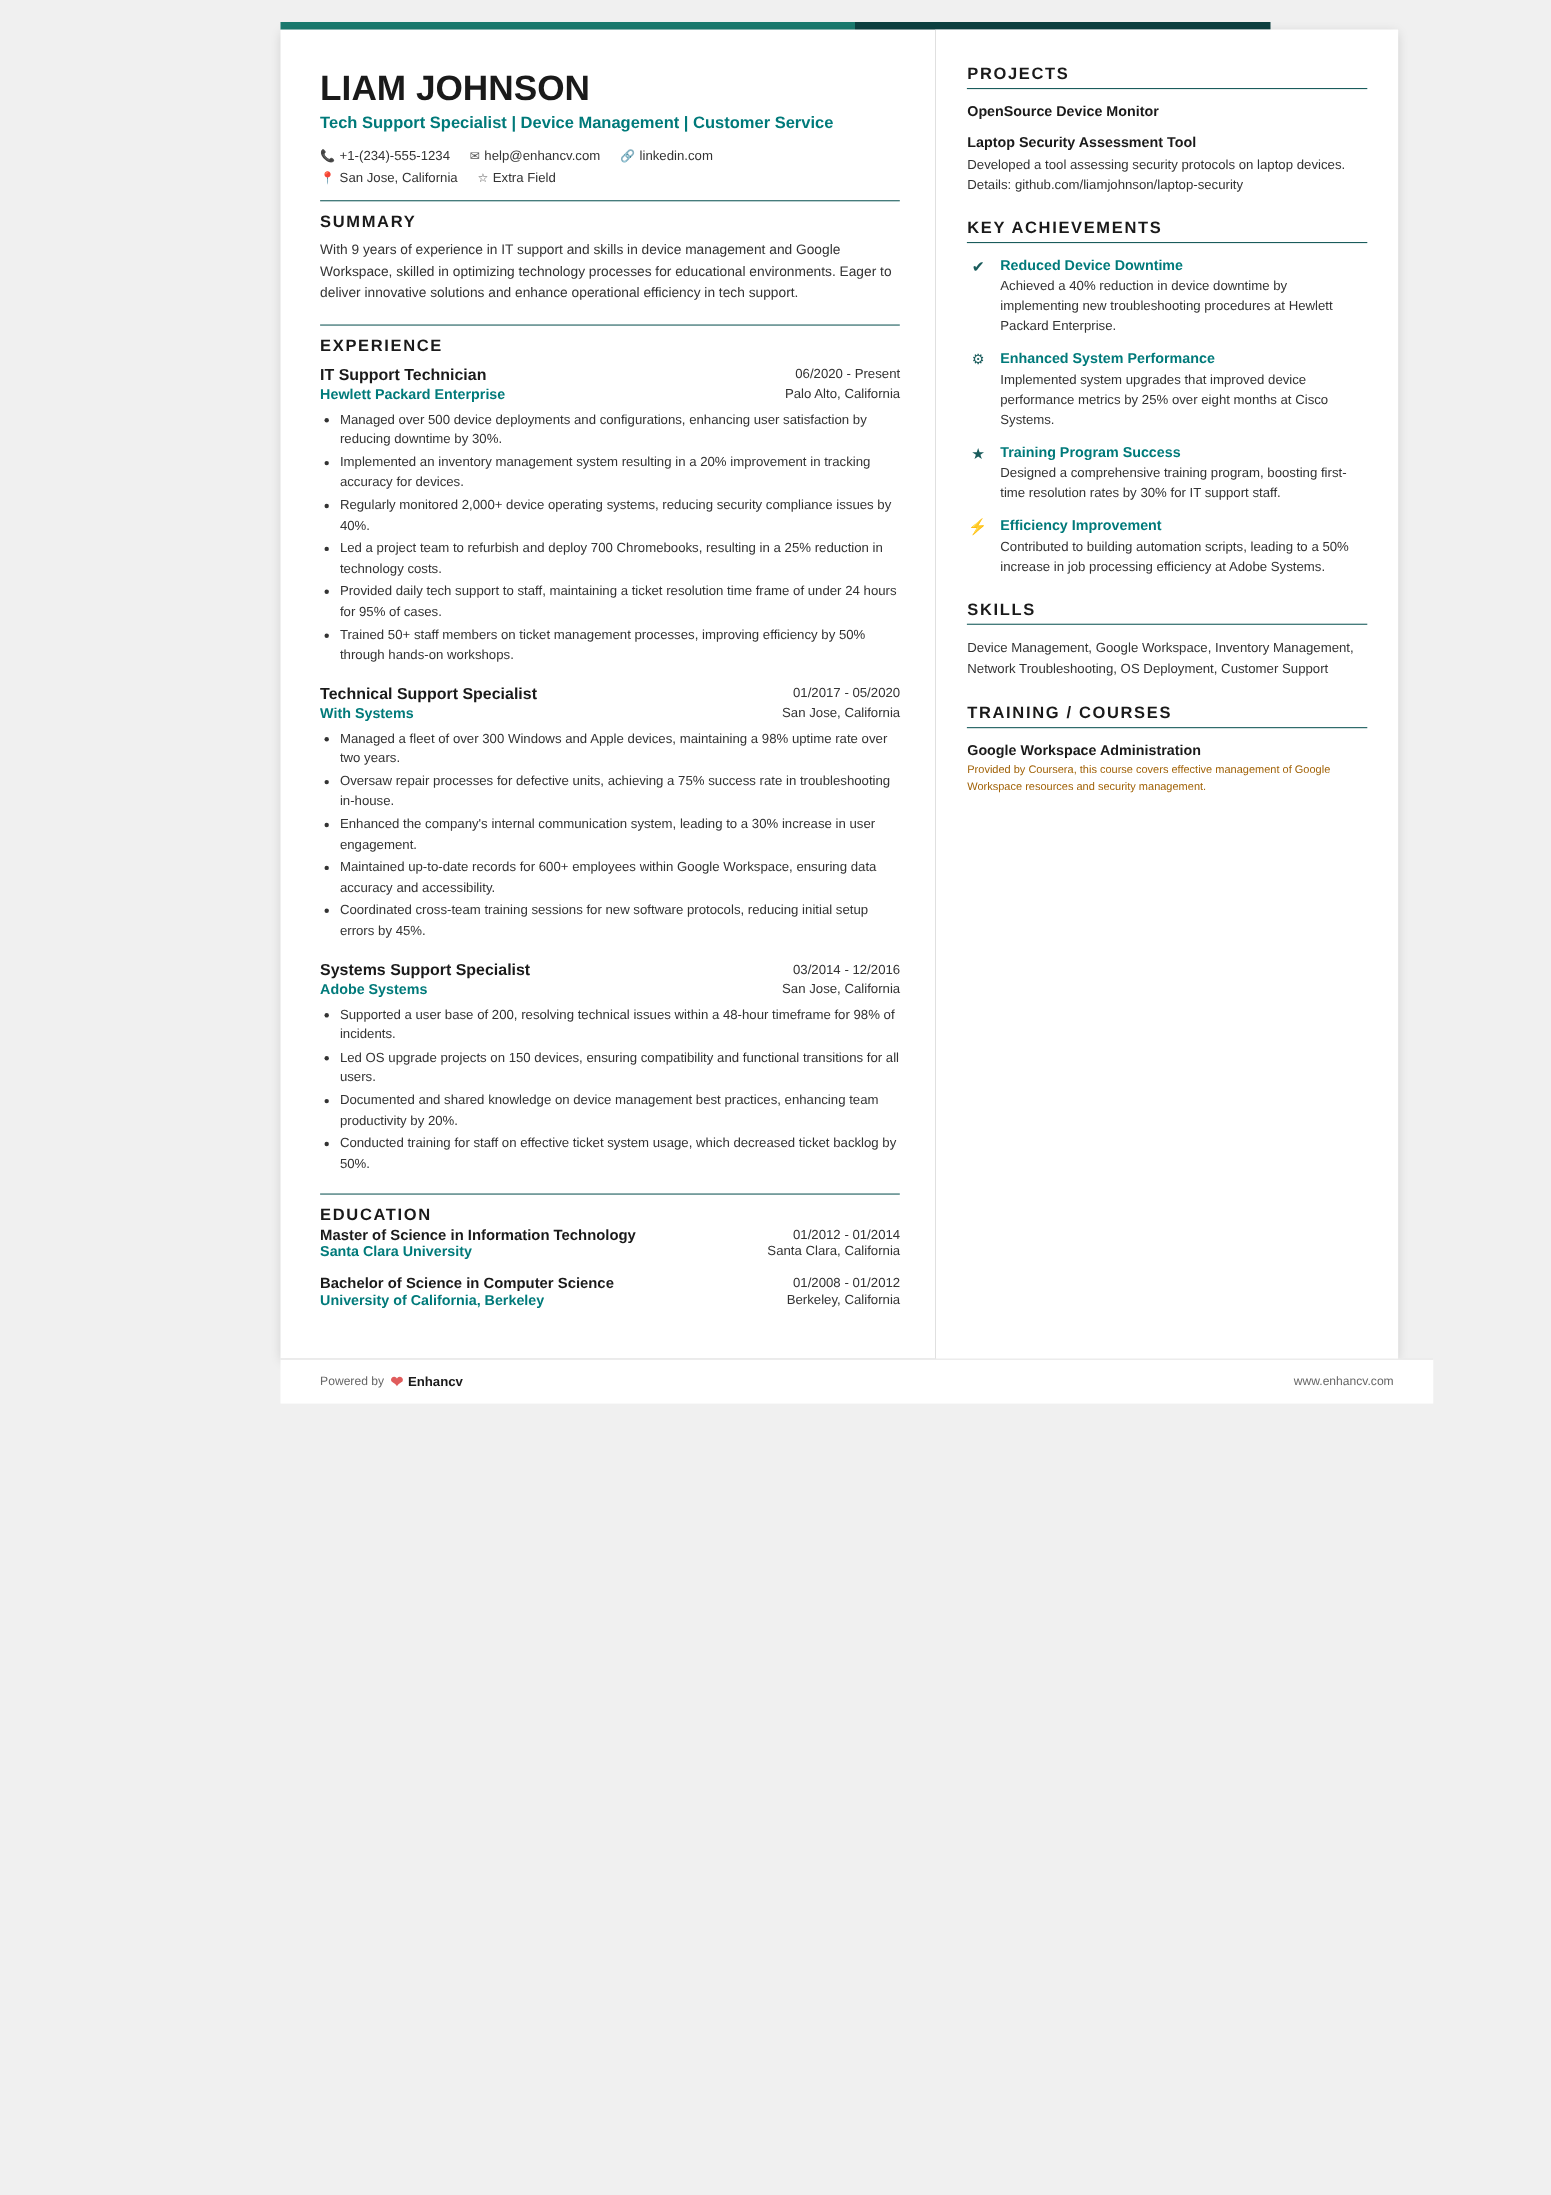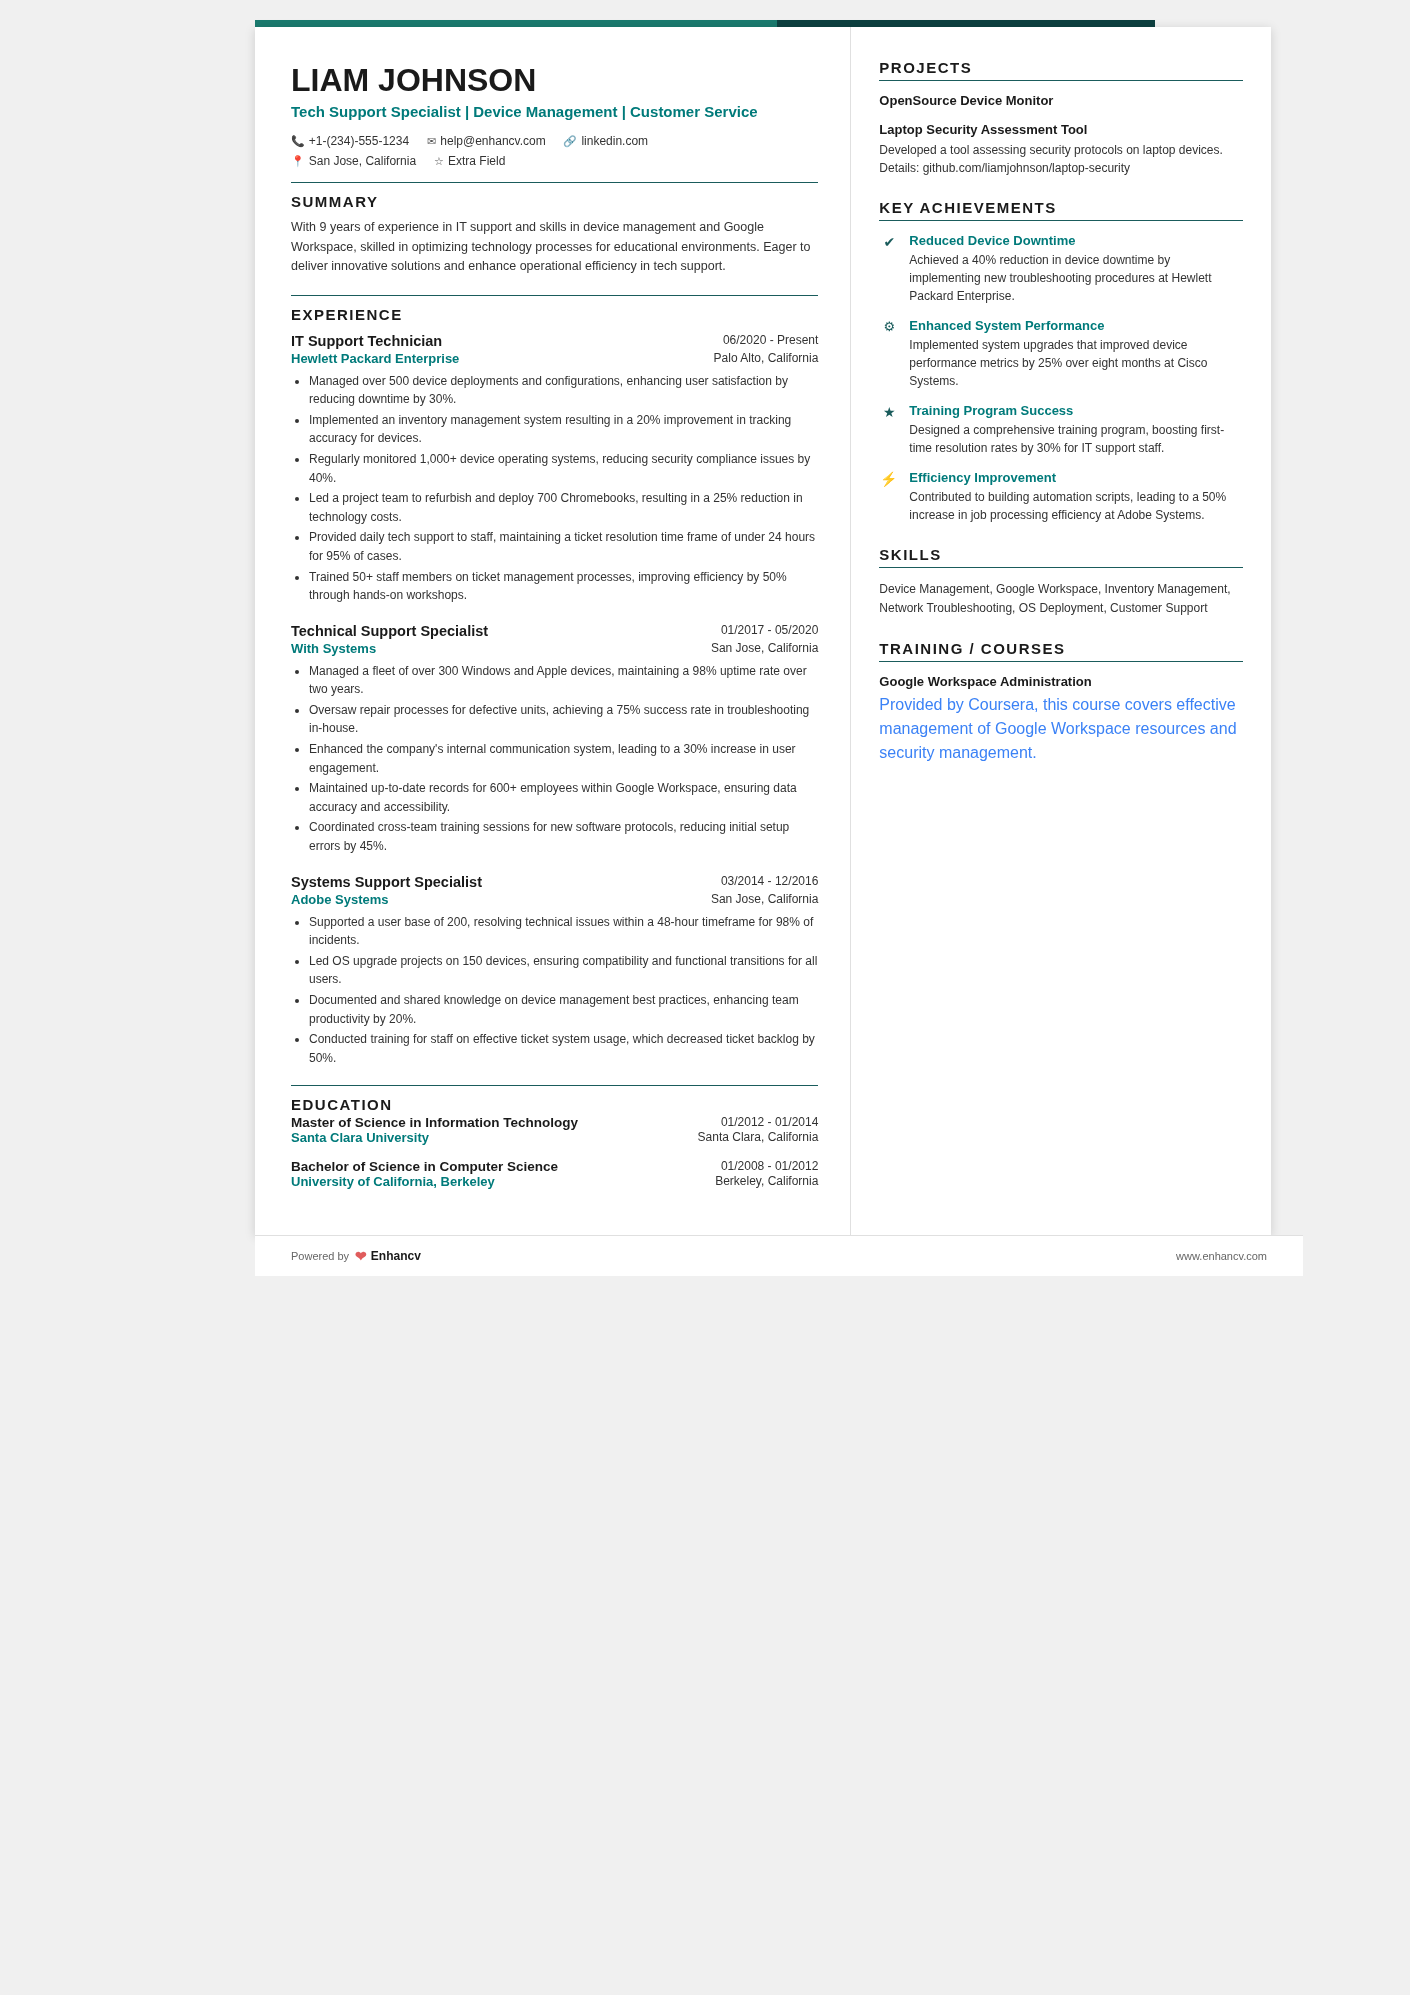--- a/index.html
+++ b/index.html
@@ -219,22 +219,22 @@
       line-height: 1.6;
     }
     .training-block { margin-bottom: 10px; }
     .training-title {
       font-size: 13px;
       font-weight: 800;
       color: #1a1a1a;
       margin-bottom: 4px;
     }
     .training-desc {
-      font-size: 16px;
-      color: #3b82f6;
+      font-size: 10px;
+      color: #a16207;
       line-height: 1.5;
     }
     .resume-wrapper {
       position: relative;
       width: 900px;
     }
     
     .footer {
       width: 1048px;
       background: #fff;
@@ -320,21 +320,21 @@
               <span class="job-title">IT Support Technician</span>
               <span class="job-dates">06/2020 - Present</span>
             </div>
             <div class="company-line">
               <span class="company-name">Hewlett Packard Enterprise</span>
               <span class="company-location">Palo Alto, California</span>
             </div>
             <ul class="job-bullets">
               <li>Managed over 500 device deployments and configurations, enhancing user satisfaction by reducing downtime by 30%.</li>
               <li>Implemented an inventory management system resulting in a 20% improvement in tracking accuracy for devices.</li>
-              <li>Regularly monitored 1,000+ device operating systems, reducing security compliance issues by 40%.</li>
+              <li>Regularly monitored 2,000+ device operating systems, reducing security compliance issues by 40%.</li>
               <li>Led a project team to refurbish and deploy 700 Chromebooks, resulting in a 25% reduction in technology costs.</li>
               <li>Provided daily tech support to staff, maintaining a ticket resolution time frame of under 24 hours for 95% of cases.</li>
               <li>Trained 50+ staff members on ticket management processes, improving efficiency by 50% through hands-on workshops.</li>
             </ul>
           </div>
 
           <div class="job-block">
             <div class="job-header">
               <span class="job-title">Technical Support Specialist</span>
               <span class="job-dates">01/2017 - 05/2020</span>

